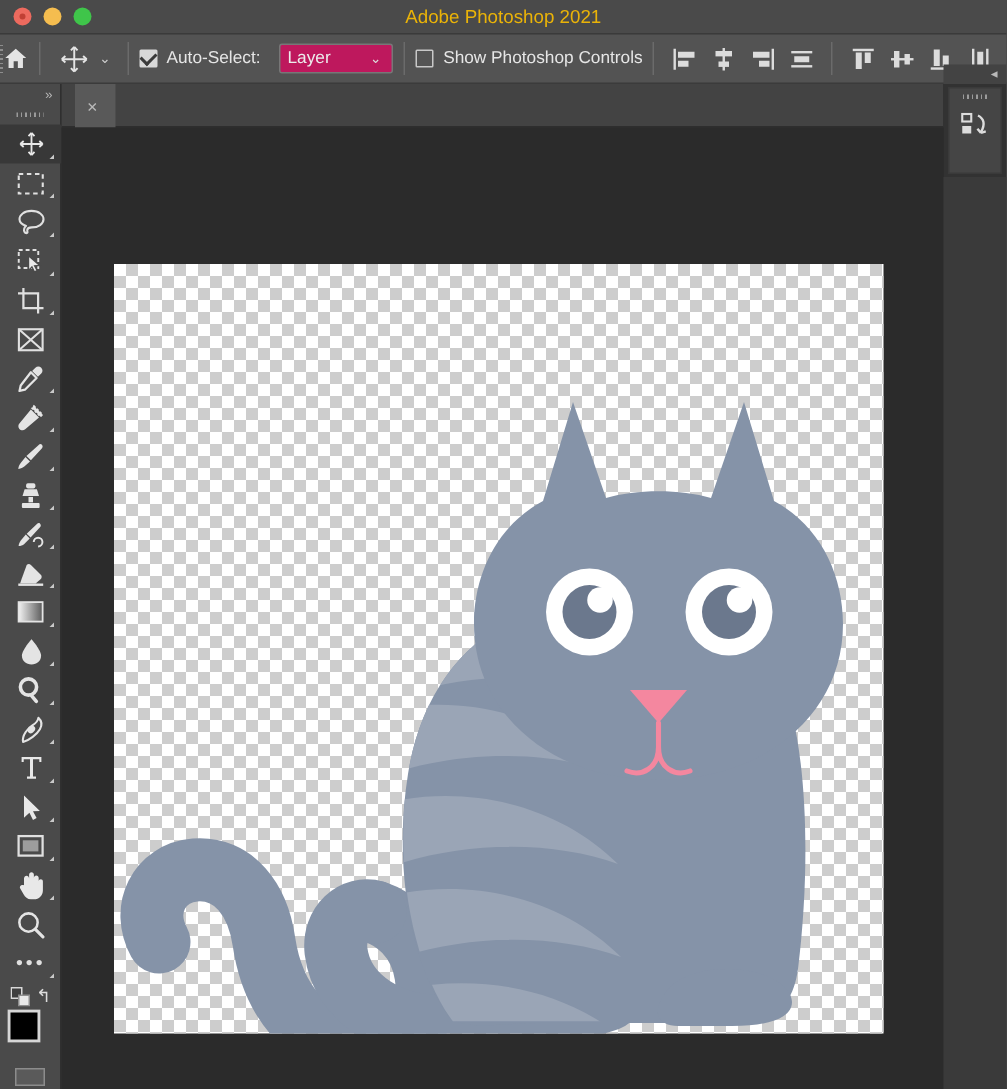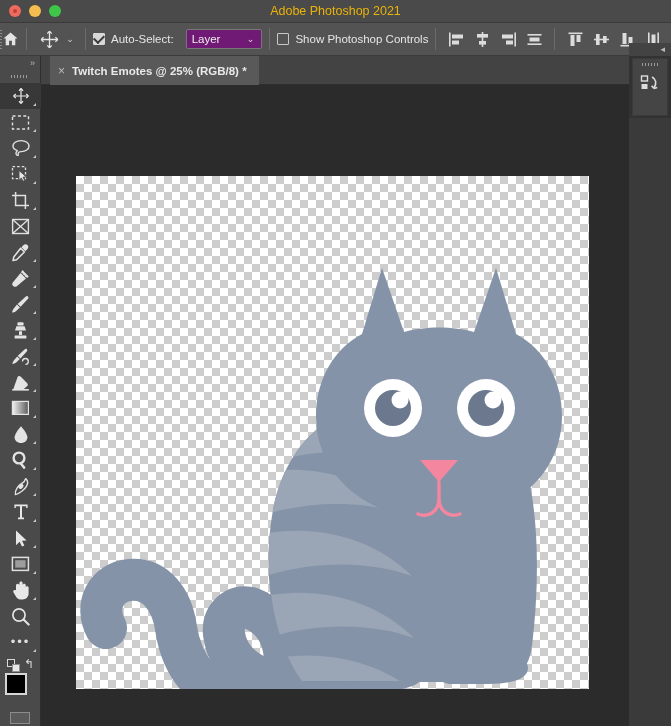--- a/index.html
+++ b/index.html
@@ -47,21 +47,21 @@
   .tool-chip .glyph { width:26px; height:24px; display:flex; align-items:center; justify-content:center; color:#e0e0e0; }
   .caret { width:12px; text-align:center; color:#cfcfcf; font-size:9px; line-height:1; }
   .cb-row { display:flex; align-items:center; gap:6px; }
   .checkbox { width:12px; height:12px; border:1px solid #c8c8c8; background:#545454;
      display:flex; align-items:center; justify-content:center; flex:none; border-radius:1px;}
   .checkbox.checked { background:#d8d8d8; border-color:#d8d8d8; }
   .checkbox.checked::after { content:""; width:8px; height:5px; border-left:2px solid #3b3b3b;
      border-bottom:2px solid #3b3b3b; transform:rotate(-45deg) translate(1px,-1px); }
   .opt-label { color:#e6e6e6; font-size:11.5px; white-space:nowrap; }
   .select {
-    height:20px; min-width:62px; background:#701a75; border:1px solid #777;
+    height:20px; min-width:62px; background:#be185d; border:1px solid #777;
     border-radius:2px; display:flex; align-items:center; justify-content:space-between;
     padding:0 5px; margin-left:6px; color:#ececec; font-size:11.5px; gap:24px;
   }
   .select .caret { color:#dcdcdc; }
   .align-grp { display:flex; align-items:center; }
   .align-btn { width:26px; height:26px; display:flex; align-items:center; justify-content:center; }
   .dots { color:#e0e0e0; font-size:15px; letter-spacing:1.5px; line-height:1; padding-bottom:5px;}
 
   
   .tabstrip {
@@ -266,21 +266,20 @@
     </div>
 
     <div class="opt-sep"></div>
 
     <span class="dots">•••</span>
   </div>
 
   <div class="tabstrip">
     <div class="tab">
       <span class="tab-close">×</span>
-      <span class="tab-title">Twitch Emotes @ 25% (RGB/8) *</span>
     </div>
   </div>
 
   <div class="toolpanel">
     <div class="tp-expand">»</div>
     <div class="tp-grip">
         <i></i>
       </div>
 
     <div class="tool active">

